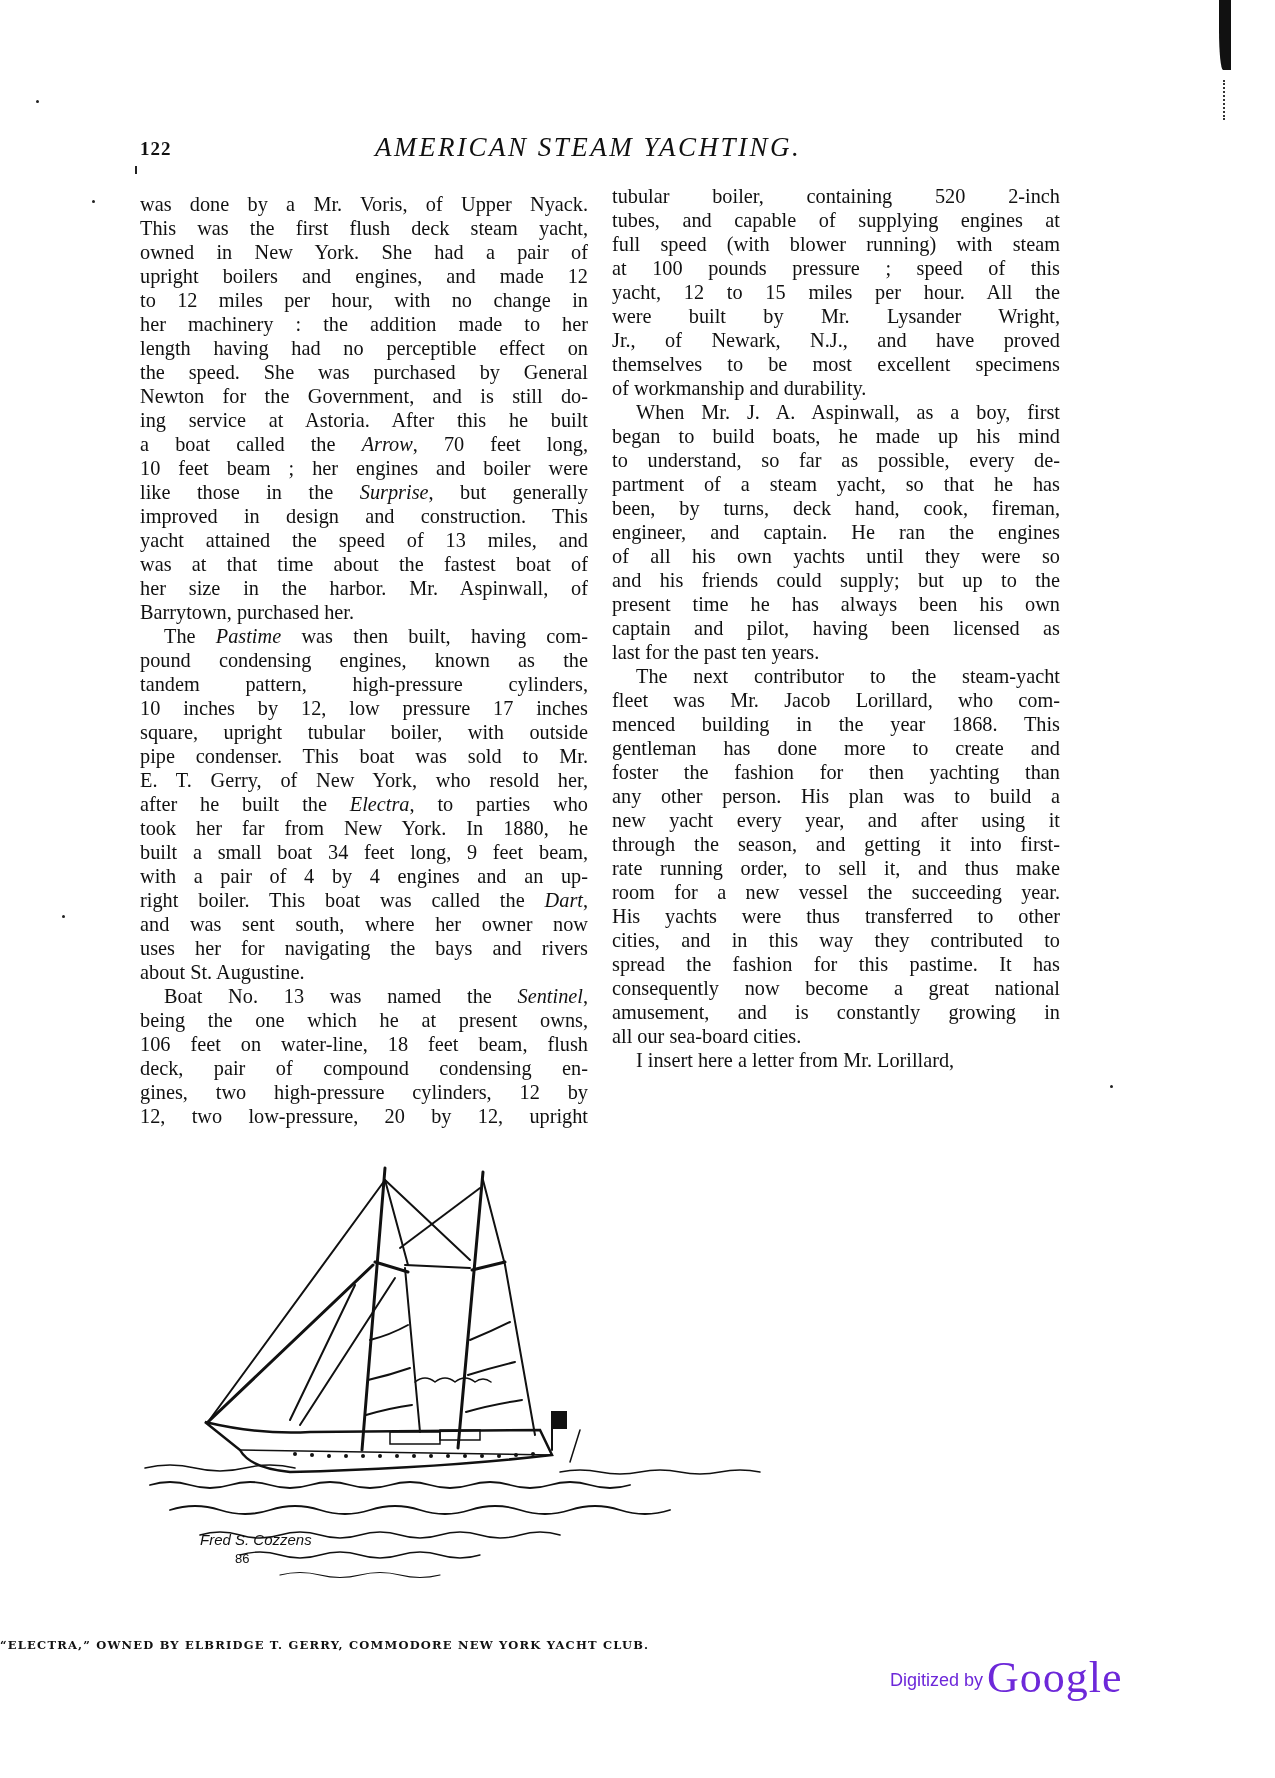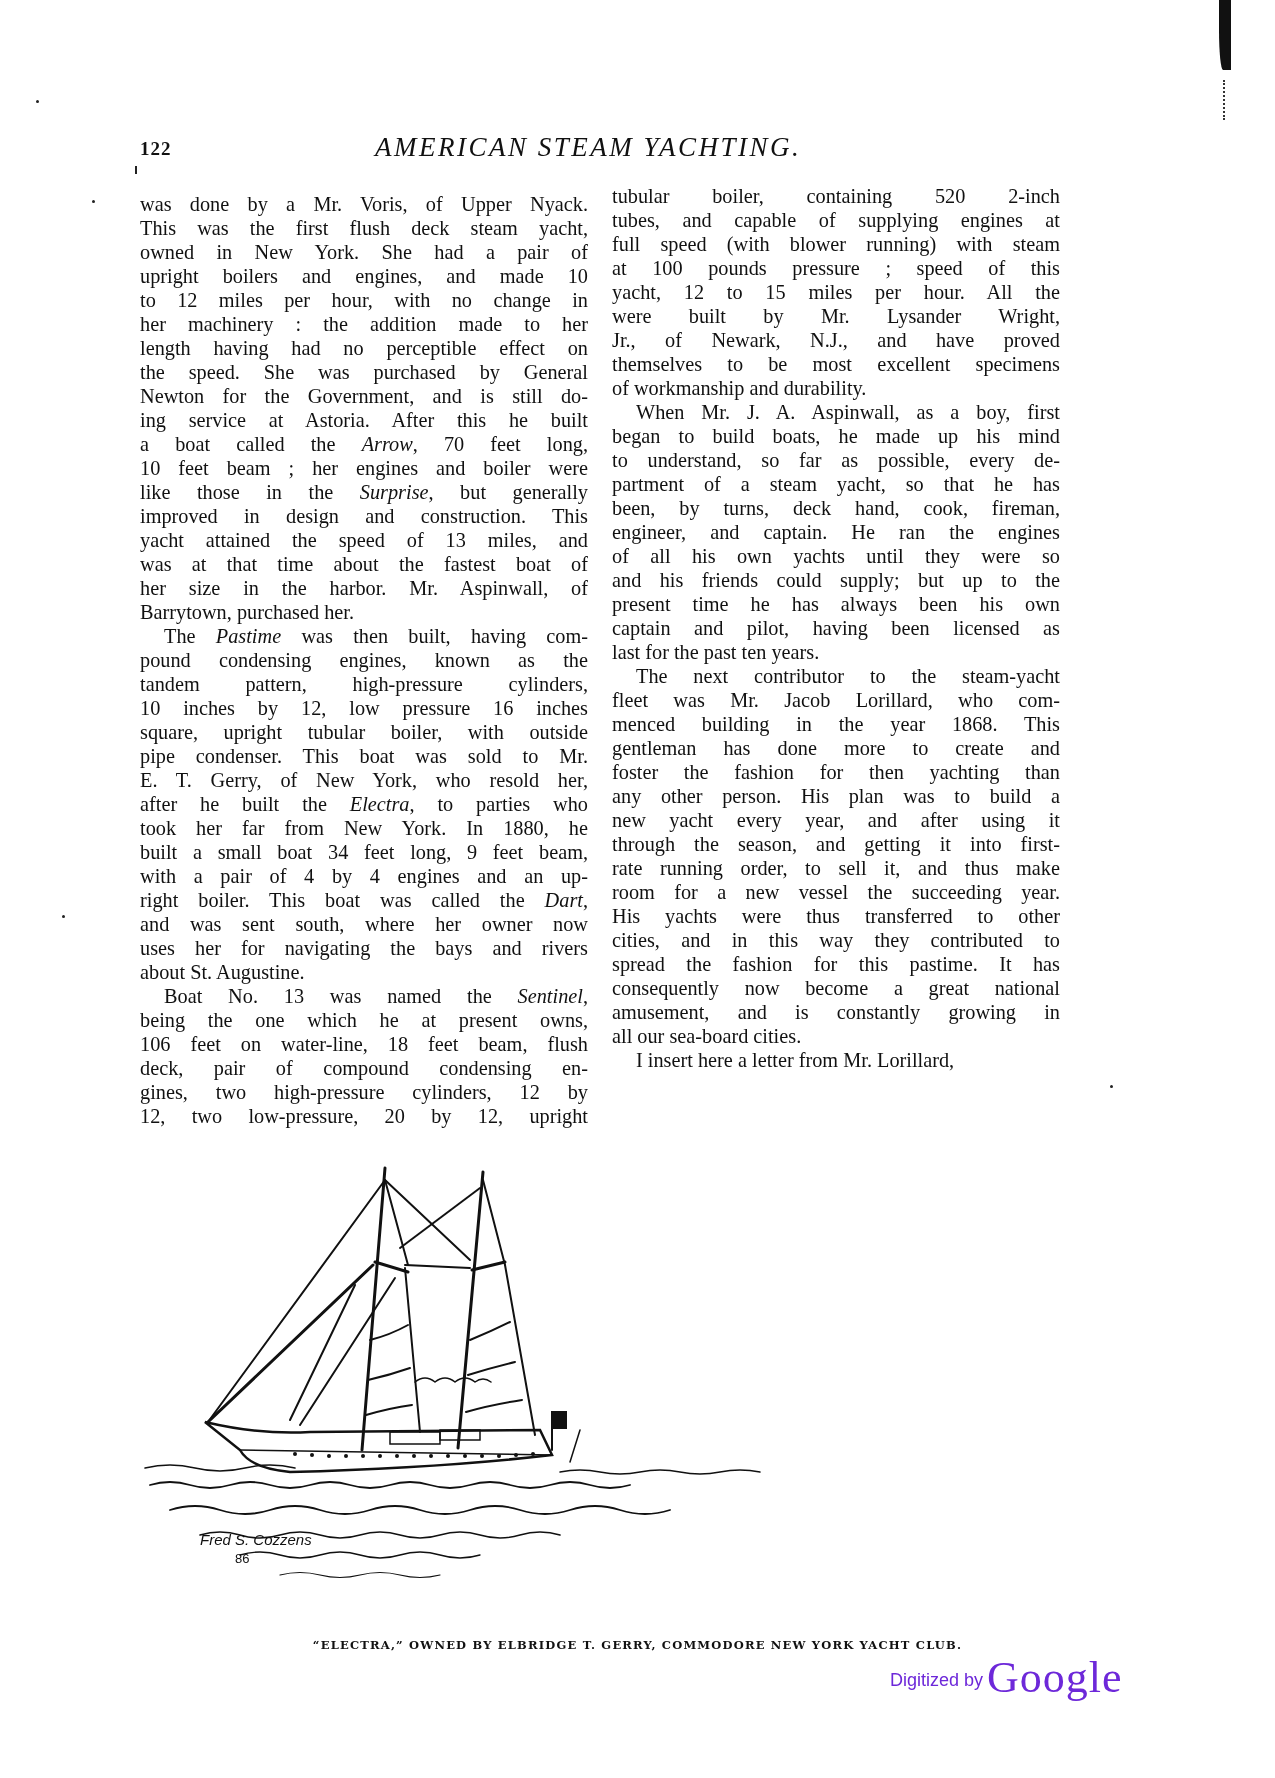--- a/index.html
+++ b/index.html
@@ -11,21 +11,21 @@
   .page-number { position: absolute; left: 140px; top: 138px; font-size: 19px; font-weight: bold; letter-spacing: 1px; }
   .running-head { position: absolute; left: 375px; top: 132px; font-size: 27px; font-style: italic; letter-spacing: 2.5px; }
   .tick { position: absolute; left: 135px; top: 166px; width: 2px; height: 8px; background: #222; }
   .column { position: absolute; top: 184px; width: 448px; font-size: 20.3px; line-height: 24px; }
   .col-left { left: 140px; margin-top: 8px; }
   .col-right { left: 612px; }
   .line { display: block; white-space: nowrap; text-align: justify; text-align-last: justify; height: 24px; overflow: visible; }
   .line.last { text-align-last: left; }
   .line.indent { padding-left: 24px; }
   .illustration { position: absolute; left: 140px; top: 1150px; width: 1000px; height: 460px; }
-  .caption { position: absolute; left: 0; width: 1275px; top: 1638px; text-align: center; font-size: 11.5px; font-weight: bold; letter-spacing: 1.2px; font-family: "DejaVu Serif", serif; }
+  .caption { position: absolute; left: 0; width: 1275px; top: 1638px; font-size: 11.5px; font-weight: bold; letter-spacing: 1.2px; font-family: "DejaVu Serif", serif; }
   .watermark { position: absolute; left: 890px; top: 1652px; color: #6d28d9; }
   .watermark .small { font-family: "Liberation Sans", sans-serif; font-size: 18px; vertical-align: 6px; }
   .watermark .big { font-family: "Liberation Serif", serif; font-size: 44px; letter-spacing: 1px; }
 </style>
 </head>
 <body>
 
 <div class="page">
 
   <div class="edge-mark"></div>
@@ -36,39 +36,39 @@
   <div class="stray" style="left:62px;top:915px"></div>
 
   <div class="page-number">122</div>
   <div class="running-head">AMERICAN STEAM YACHTING.</div>
   <div class="tick"></div>
 
   <div class="column col-left">
       <span class="line">was done by a Mr. Voris, of Upper Nyack.</span>
       <span class="line">This was the first flush deck steam yacht,</span>
       <span class="line">owned in New York.  She had a pair of</span>
-      <span class="line">upright boilers and engines, and made 10</span>
+      <span class="line">upright boilers and engines, and made 12</span>
       <span class="line">to 12 miles per hour, with no change in</span>
       <span class="line">her machinery :  the addition made to her</span>
       <span class="line">length having had no perceptible effect on</span>
       <span class="line">the speed.  She was purchased by General</span>
       <span class="line">Newton for the Government, and is still do-</span>
       <span class="line">ing service at Astoria.  After this he built</span>
       <span class="line">a boat called the <i>Arrow</i>, 70 feet long,</span>
       <span class="line">10 feet beam ; her engines and boiler were</span>
       <span class="line">like those in the <i>Surprise</i>, but generally</span>
       <span class="line">improved in design and construction.  This</span>
       <span class="line">yacht attained the speed of 13 miles, and</span>
       <span class="line">was at that time about the fastest boat of</span>
       <span class="line">her size in the harbor.  Mr. Aspinwall, of</span>
       <span class="line last">Barrytown, purchased her.</span>
       <span class="line indent">The <i>Pastime</i> was then built, having com-</span>
       <span class="line">pound condensing engines, known as the</span>
       <span class="line">tandem pattern, high-pressure cylinders,</span>
-      <span class="line">10 inches by 12, low pressure 16 inches</span>
+      <span class="line">10 inches by 12, low pressure 17 inches</span>
       <span class="line">square, upright tubular boiler, with outside</span>
       <span class="line">pipe condenser.  This boat was sold to Mr.</span>
       <span class="line">E. T. Gerry, of New York, who resold her,</span>
       <span class="line">after he built the <i>Electra</i>, to parties who</span>
       <span class="line">took her far from New York.  In 1880, he</span>
       <span class="line">built a small boat 34 feet long, 9 feet beam,</span>
       <span class="line">with a pair of 4 by 4 engines and an up-</span>
       <span class="line">right boiler.  This boat was called the <i>Dart</i>,</span>
       <span class="line">and was sent south, where her owner now</span>
       <span class="line">uses her for navigating the bays and rivers</span>

